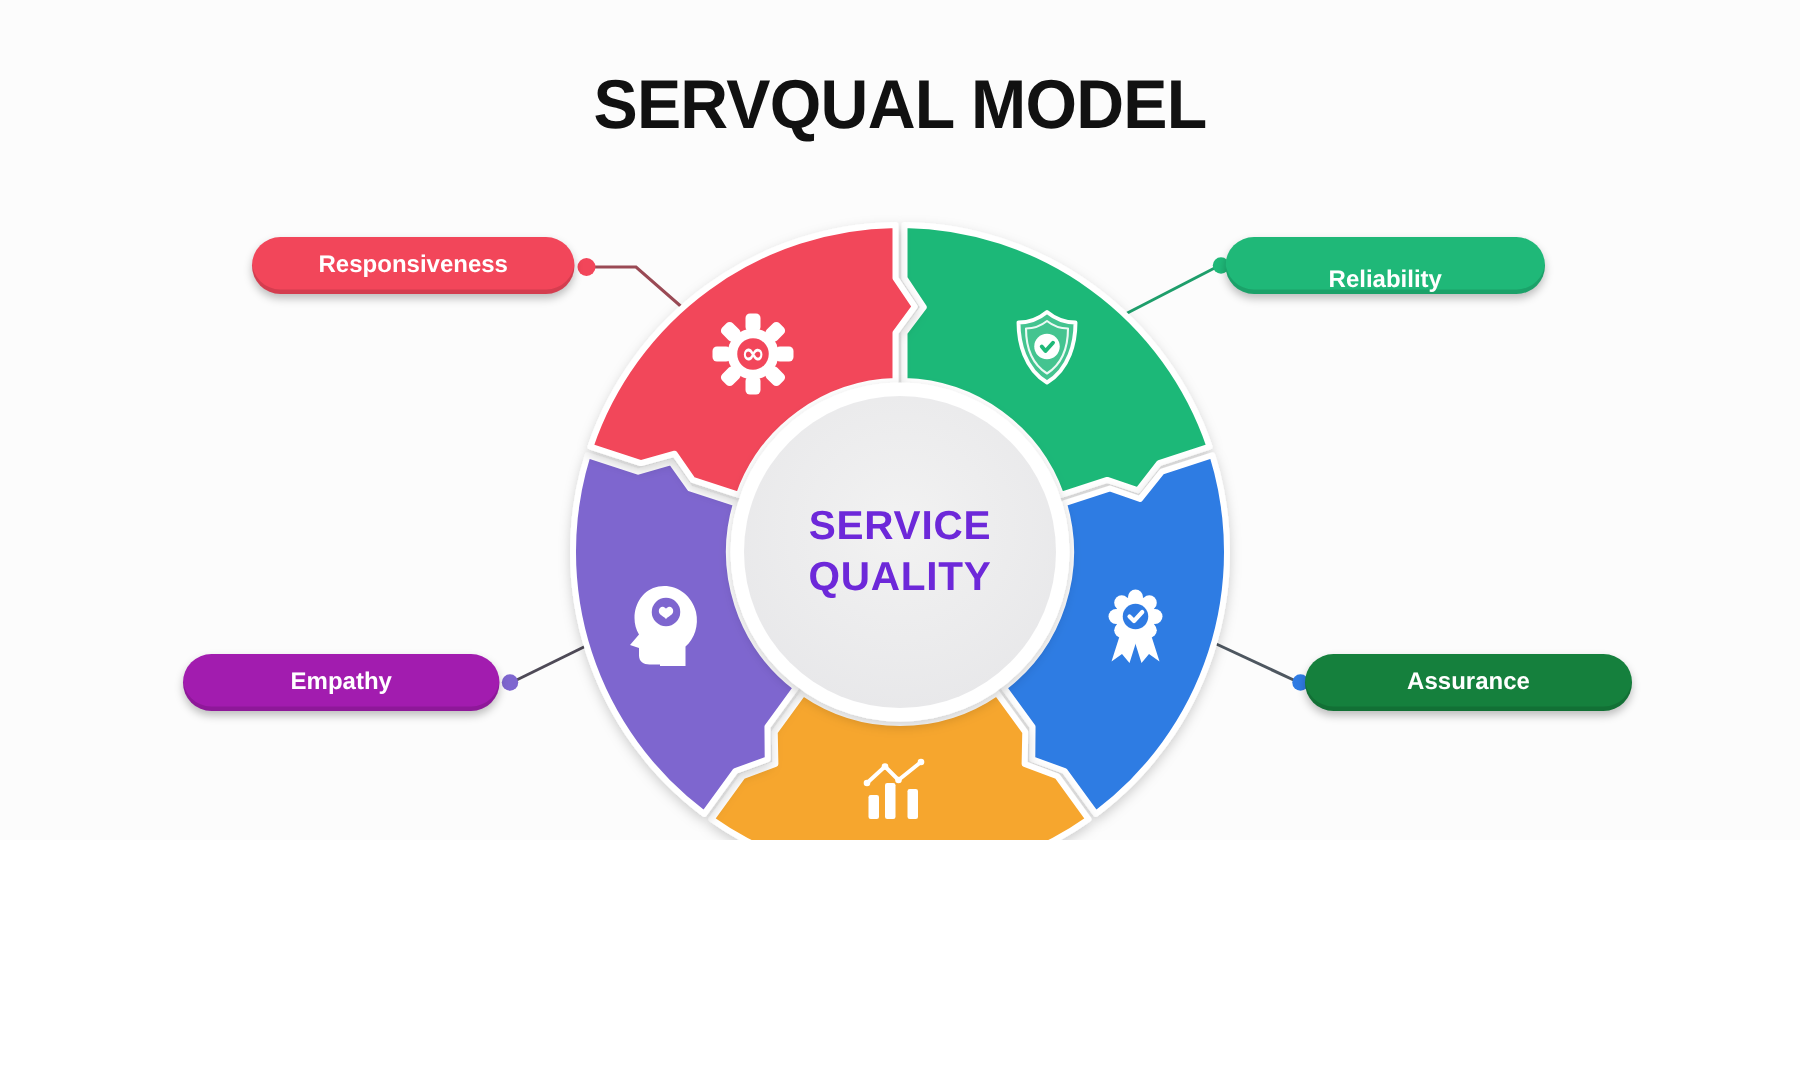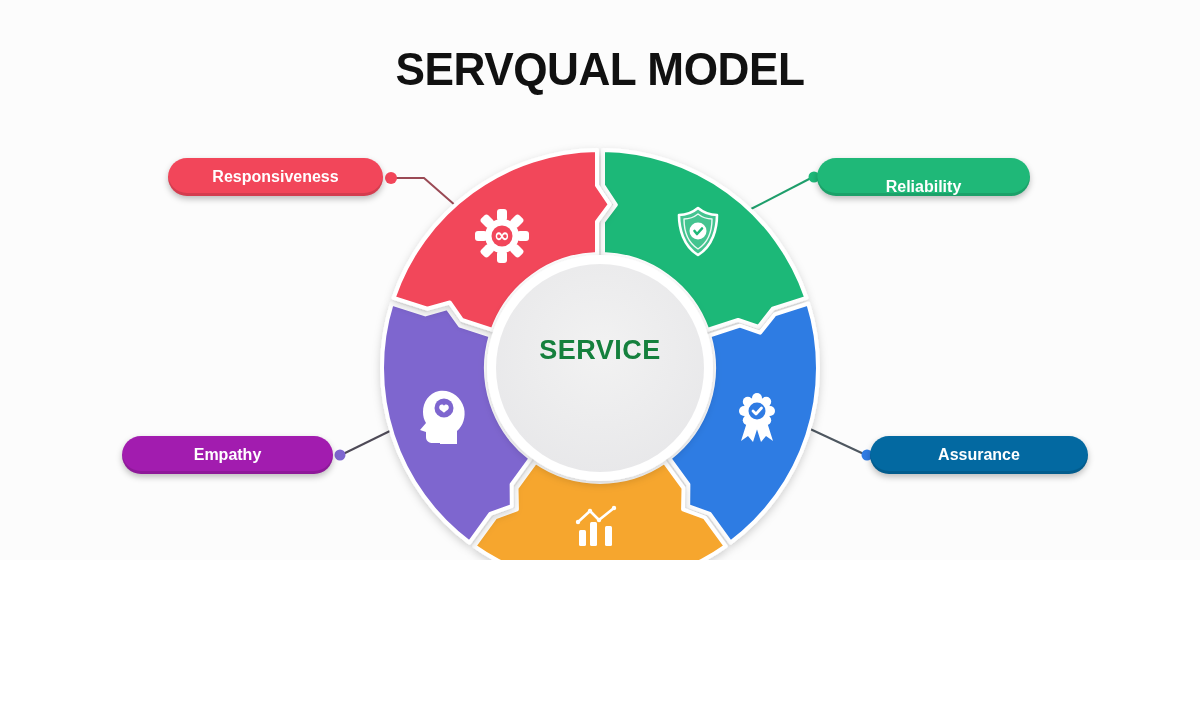--- a/index.html
+++ b/index.html
@@ -14,21 +14,21 @@
   }
   svg.wheel{position:absolute;left:0;top:0;}
   .pill{
     position:absolute;height:38px;border-radius:19px;
     display:flex;align-items:center;justify-content:center;
     color:#fff;font-weight:bold;font-size:16px;
     box-shadow:0 3px 6px rgba(0,0,0,.25), inset 0 -3px 0 rgba(0,0,0,.12);
   }
   .center-text{
     position:absolute;left:490px;top:333px;width:220px;text-align:center;
-    font-size:27px;font-weight:bold;color:#15803d;line-height:34px;
+    font-size:27px;font-weight:bold;color:#6d28d9;line-height:34px;
     letter-spacing:.5px;
   }
 </style>
 </head>
 <body>
 
 <div class="stage">
 
   <div class="title">SERVQUAL MODEL</div>
 
@@ -136,21 +136,22 @@
 
   <div class="pill" style="left: 168px; top: 158px; width: 215px; background: rgb(242, 70, 90);">
     <span>Responsiveness</span>
   </div>
   <div class="pill" style="left: 817px; top: 158px; width: 213px; background: rgb(31, 184, 120); align-items: flex-end;">
     <span>Reliability</span>
   </div>
   <div class="pill" style="left: 122px; top: 436px; width: 211px; background: #a21caf;">
     <span>Empathy</span>
   </div>
-  <div class="pill" style="left: 870px; top: 436px; width: 218px; background: #0369a1;">
+  <div class="pill" style="left: 870px; top: 436px; width: 218px; background: #15803d;">
     <span>Assurance</span>
   </div>
 
   <div class="center-text">
     <div>SERVICE</div>
+    <div>QUALITY</div>
   </div>
 
 </div>
 
 </body></html>

